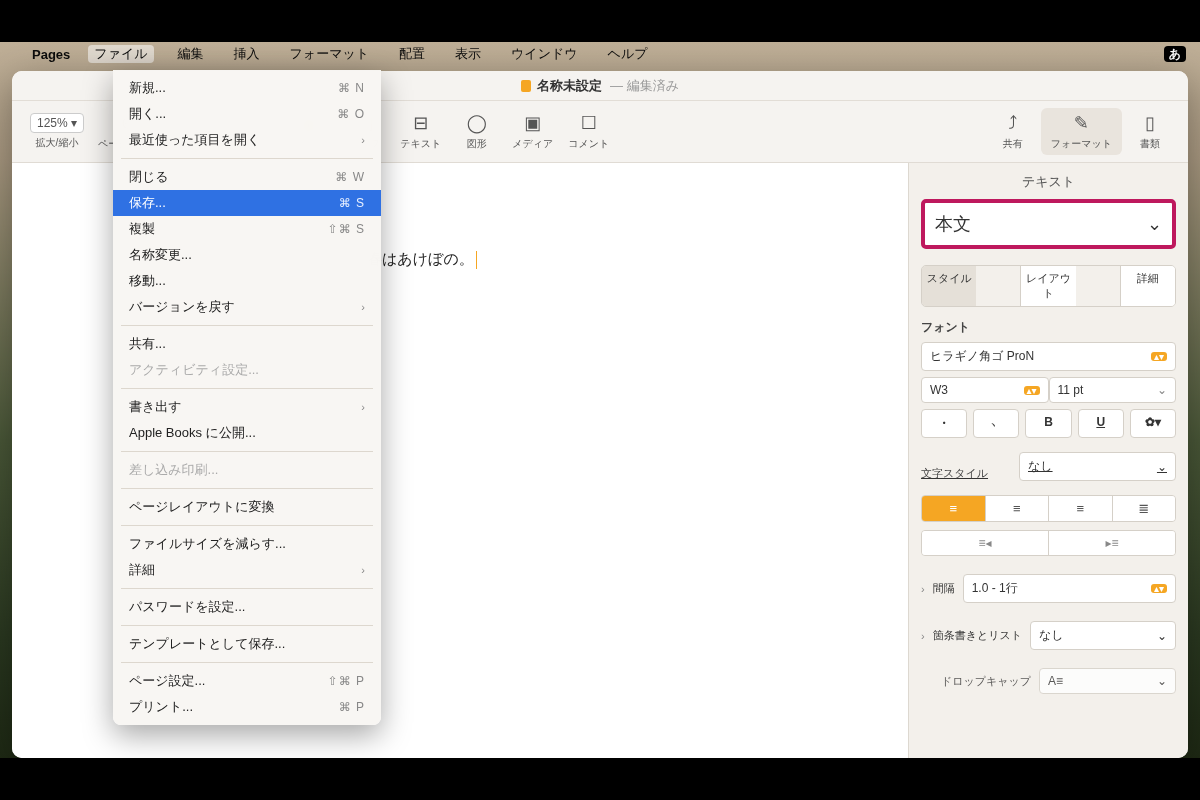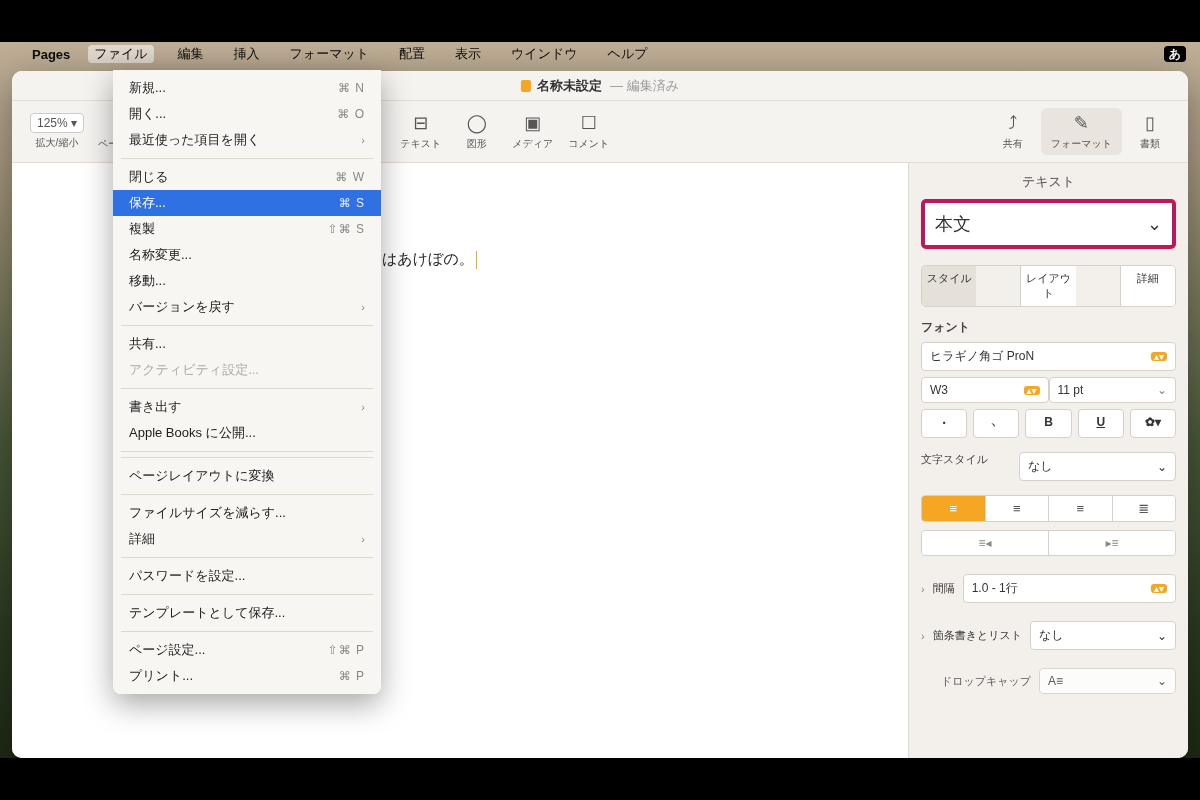--- a/index.html
+++ b/index.html
@@ -43,21 +43,21 @@
 .seg div + div { border-left:1px solid #d5d0c8; }
 .section-label { font-size:12px; font-weight:600; margin:12px 0 6px; color:#444; }
 .drop { background:#fff; border:1px solid #d5d0c8; border-radius:4px; padding:5px 8px; display:flex; justify-content:space-between; align-items:center; font-size:12px; }
 .orange-stepper { background:#f5a623; color:#fff; width:16px; border-radius:3px; font-size:10px; display:flex; flex-direction:column; align-items:center; line-height:7px; padding:1px 0; }
 .font-row { display:flex; gap:0; margin-top:6px; }
 .font-row .drop { flex:1; }
 .size-box { width:60px; }
 .fmt-row { display:flex; gap:6px; margin-top:6px; }
 .fmt-btn { flex:1; background:#fff; border:1px solid #d5d0c8; border-radius:4px; text-align:center; padding:5px 0; font-size:12px; font-weight:600; }
 .gear-btn { width:44px; }
-.row { display:flex; align-items:flex-start; gap:8px; margin-top:14px; }
+.row { display:flex; align-items:flex-end; gap:8px; margin-top:14px;text-decoration:underline; }
 .row .lab { width:90px; font-size:11px; color:#444; }
 .color-sw { flex:1; height:22px; background:#000; border-radius:4px; }
 .color-wheel { width:22px; height:22px; border-radius:50%; background:conic-gradient(red,yellow,lime,cyan,blue,magenta,red); border:1px solid #ccc; }
 .align-row { display:flex; margin-top:14px; border:1px solid #d5d0c8; border-radius:4px; overflow:hidden; }
 .align-row div { flex:1; text-align:center; padding:5px 0; background:#fff; font-size:13px; color:#555; }
 .align-row div.on { background:#f5a623; color:#fff; }
 .align-row div + div { border-left:1px solid #d5d0c8; }
 .indent-row { display:flex; margin-top:8px; border:1px solid #d5d0c8; border-radius:4px; overflow:hidden; }
 .indent-row div { flex:1; text-align:center; padding:5px 0; background:#fff; color:#888; font-size:12px; }
 .indent-row div + div { border-left:1px solid #d5d0c8; }
@@ -290,20 +290,23 @@
     </div>
     <div class="dd-sep"></div>
     <div class="dd-item">
       <span>書き出す</span>
       <span class="chev">›</span>
     </div>
     <div class="dd-item">
       <span>Apple Books に公開...</span>
     </div>
     <div class="dd-sep"></div>
+    <div class="dd-item dis">
+      <span>差し込み印刷...</span>
+    </div>
     <div class="dd-sep"></div>
     <div class="dd-item">
       <span>ページレイアウトに変換</span>
     </div>
     <div class="dd-sep"></div>
     <div class="dd-item">
       <span>ファイルサイズを減らす...</span>
     </div>
     <div class="dd-item">
       <span>詳細</span>

